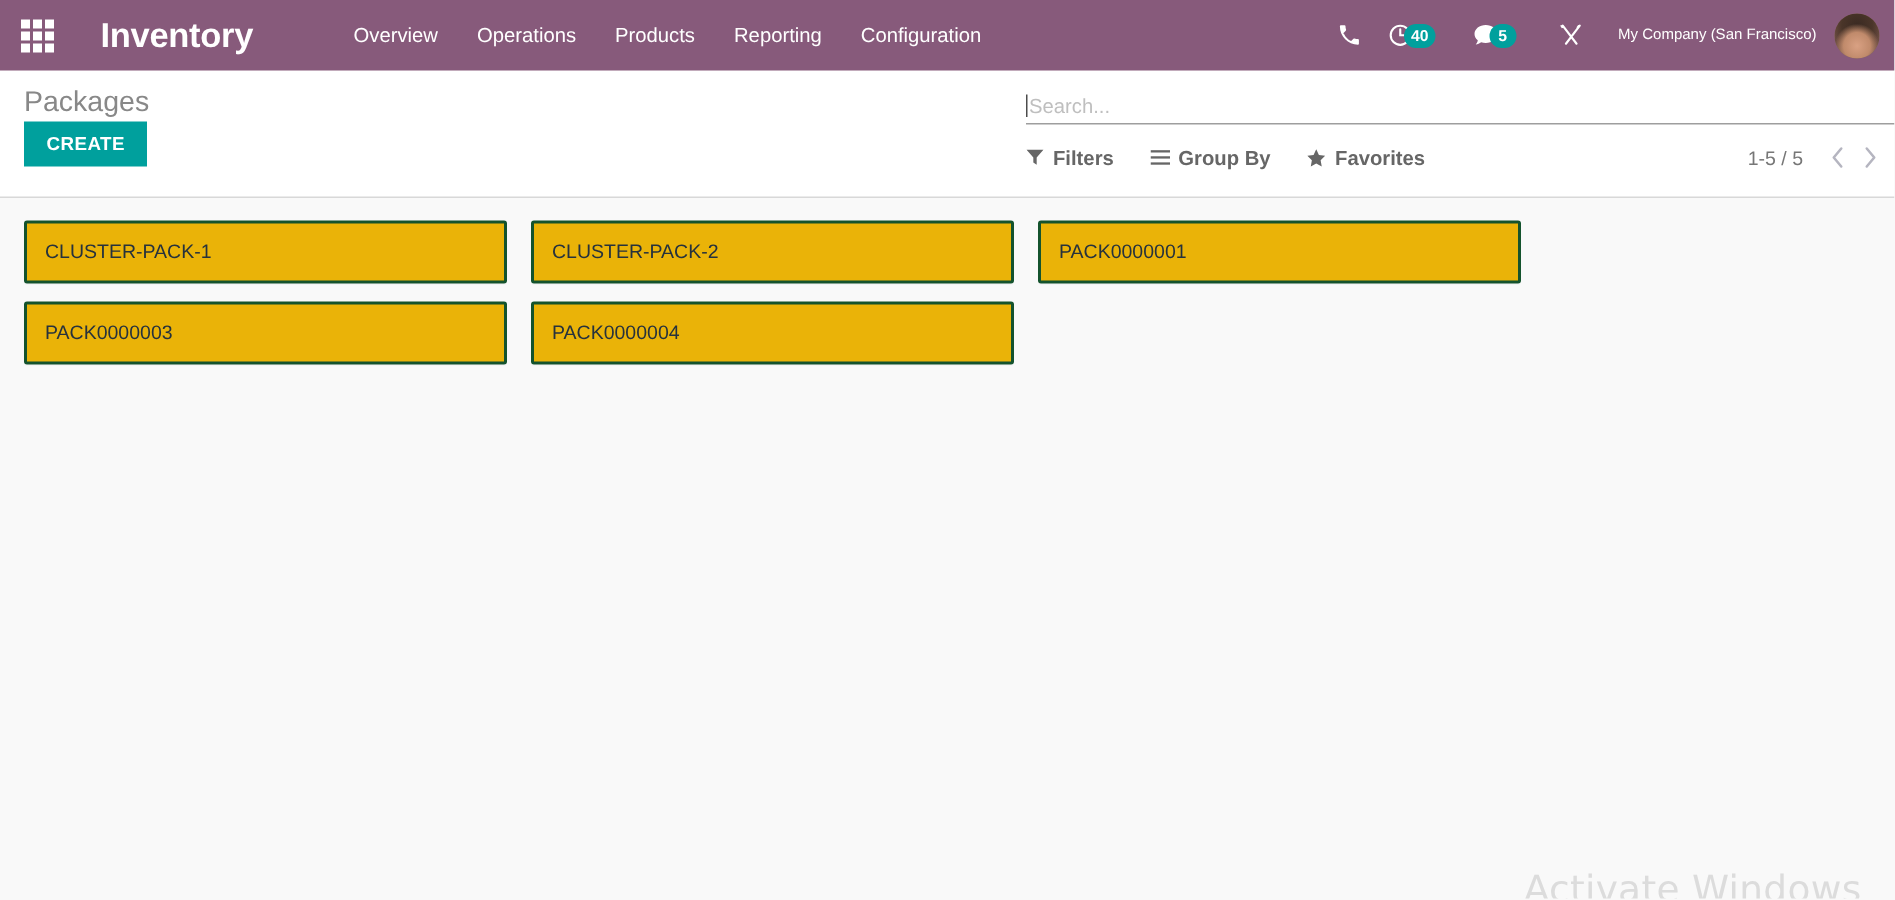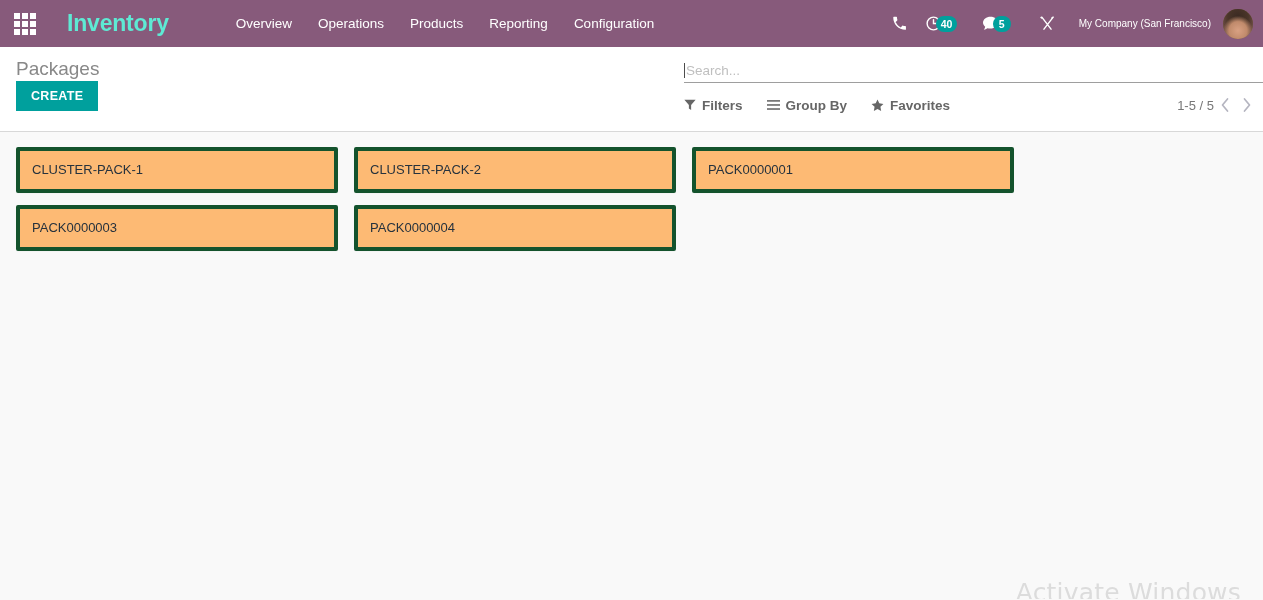--- a/index.html
+++ b/index.html
@@ -43,21 +43,21 @@
     gap: 2px;
   }
   .apps-grid i {
     display: block;
     width: 6px;
     height: 6px;
     background: #ffffff;
   }
 
   .brand {
-    color: #5eead4;
+    color: #ffffff;
     font-size: 23px;
     font-weight: bold;
     margin-left: 17px;
     letter-spacing: -0.2px;
     cursor: pointer;
     white-space: nowrap;
   }
 
   .main-menu {
     display: flex;
@@ -231,20 +231,21 @@
   .pager {
     margin-left: auto;
     display: flex;
     align-items: center;
     padding-right: 5px;
   }
   .pager-count {
     font-size: 13px;
     color: #777777;
     white-space: nowrap;
+    margin-right: 12px;
   }
   .pager-btn {
     color: #B5B5C0;
     padding: 0 6px;
     cursor: pointer;
     display: flex;
     align-items: center;
   }
 
   
@@ -257,22 +258,22 @@
   }
 
   .kanban-grid {
     display: flex;
     flex-wrap: wrap;
   }
 
   .kanban-card {
     width: 322px;
     margin: 6px 0 6px 16px;
-    background: #fdba74;
-    border: 4px solid #14532d;
+    background: #eab308;
+    border: 2px solid #14532d;
     border-radius: 2px;
     padding: 12px 12px;
     font-size: 13px;
     color: #26323D;
     cursor: pointer;
     box-shadow: 0 1px 0 rgba(0,0,0,0.02);
     min-height: 38px;
     display: flex;
     align-items: center;
   }

